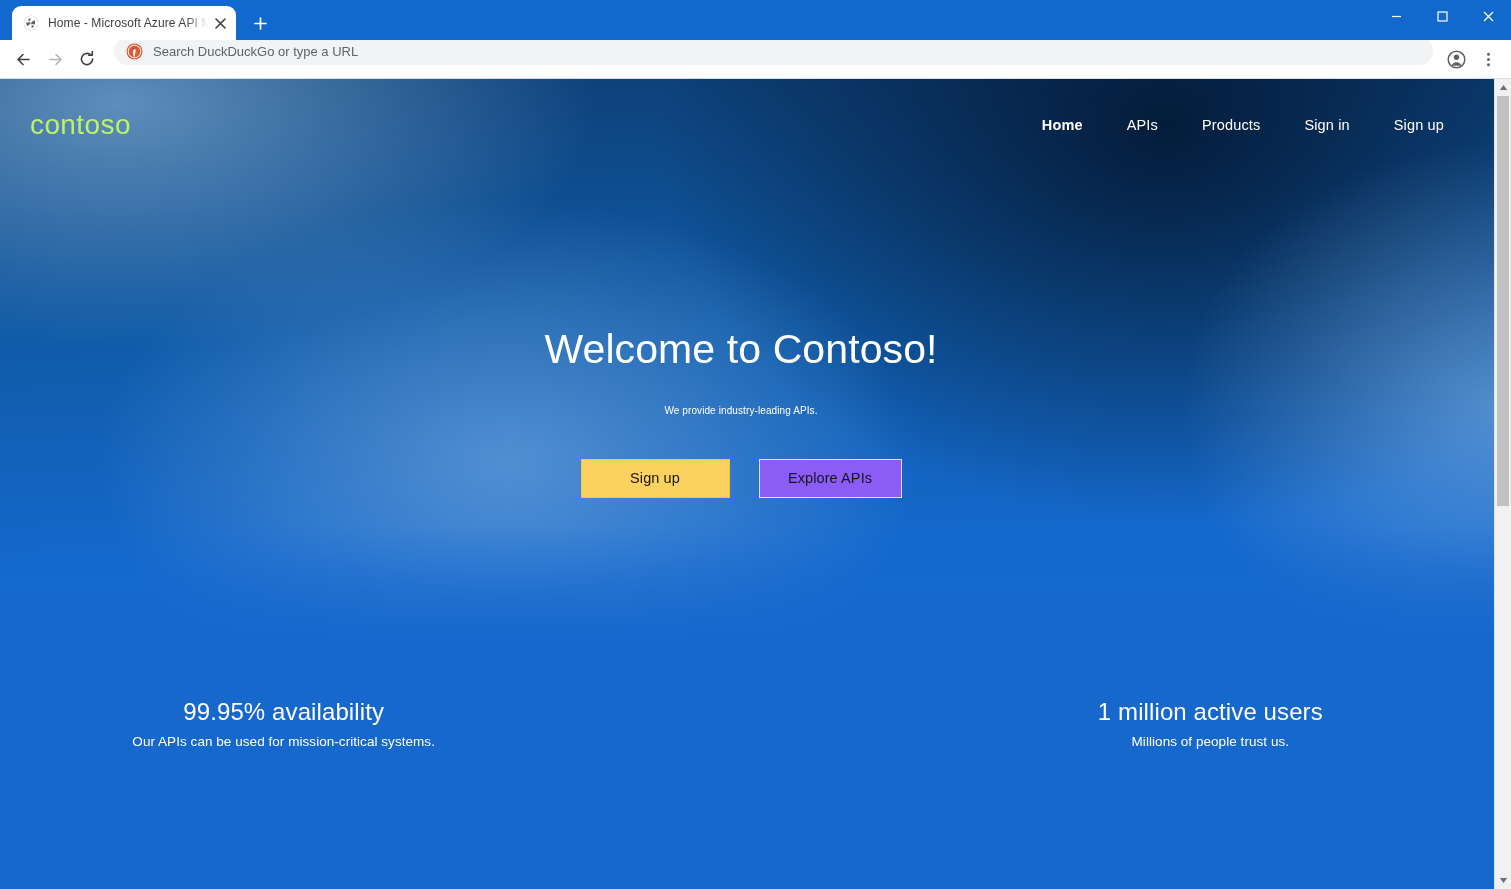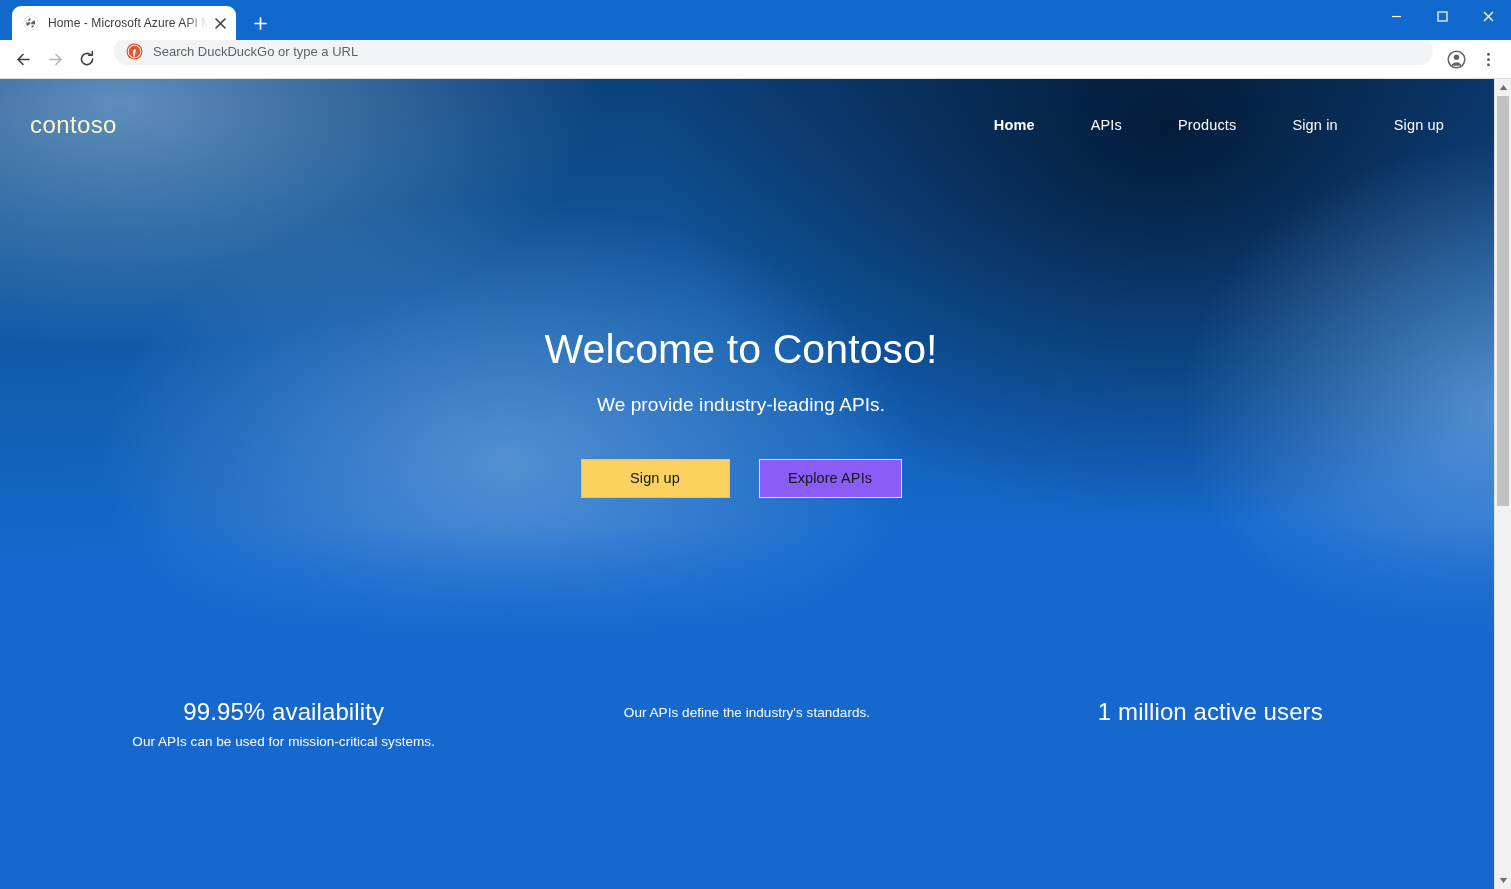--- a/index.html
+++ b/index.html
@@ -167,31 +167,31 @@
   .site-header {
     position: absolute;
     top: 0; left: 0; right: 0;
     height: 92px;
     display: flex;
     align-items: center;
     padding: 0 30px 0 30px;
     z-index: 4;
   }
   .logo {
-    font-size: 24px;
-    color: #fef9c3;
+    font-size: 28px;
+    color: #bef264;
     font-weight: 300;
     letter-spacing: .4px;
     line-height: 1;
   }
   .site-nav {
     margin-left: auto;
     display: flex;
     align-items: center;
-    gap: 16px;
+    gap: 4px;
   }
   .nav-link {
     color: #ffffff;
     font-size: 14.5px;
     padding: 8px 20px;
     white-space: nowrap;
     letter-spacing: .15px;
   }
   .nav-link.active { font-weight: 700; }
 
@@ -205,22 +205,22 @@
   }
   .hero-title {
     color: #ffffff;
     font-size: 41px;
     font-weight: 300;
     letter-spacing: .1px;
     line-height: 1.12;
   }
   .hero-sub {
     color: #ffffff;
-    font-size: 19px;
-    margin-top: 21px;
+    font-size: 10px;
+    margin-top: 32px;
     letter-spacing: .1px;
   }
   .hero-actions {
     margin-top: 43px;
     display: flex;
     justify-content: center;
     gap: 29px;
   }
   .btn {
     min-width: 149px;
@@ -420,24 +420,24 @@
           <button class="btn btn-secondary">Explore APIs</button>
         </div>
       </div>
 
       <div class="stats">
         <div class="stat">
           <div class="stat-value">99.95% availability</div>
           <div class="stat-desc">Our APIs can be used for mission-critical systems.</div>
         </div>
         <div class="stat">
-          <div class="stat-desc">Our APIs define the industry's standards.</div>
         </div>
         <div class="stat">
           <div class="stat-value">1 million active users</div>
+          <div class="stat-desc">Millions of people trust us.</div>
         </div>
       </div>
 
     </div>
 
     <div class="scrollbar">
       <div class="sb-arrow up">
         <svg width="9" height="7" viewBox="0 0 9 7">
             <path d="M4.5 1 L8.2 6 L.8 6 Z" fill="#6e6e6e"></path>
           </svg>

